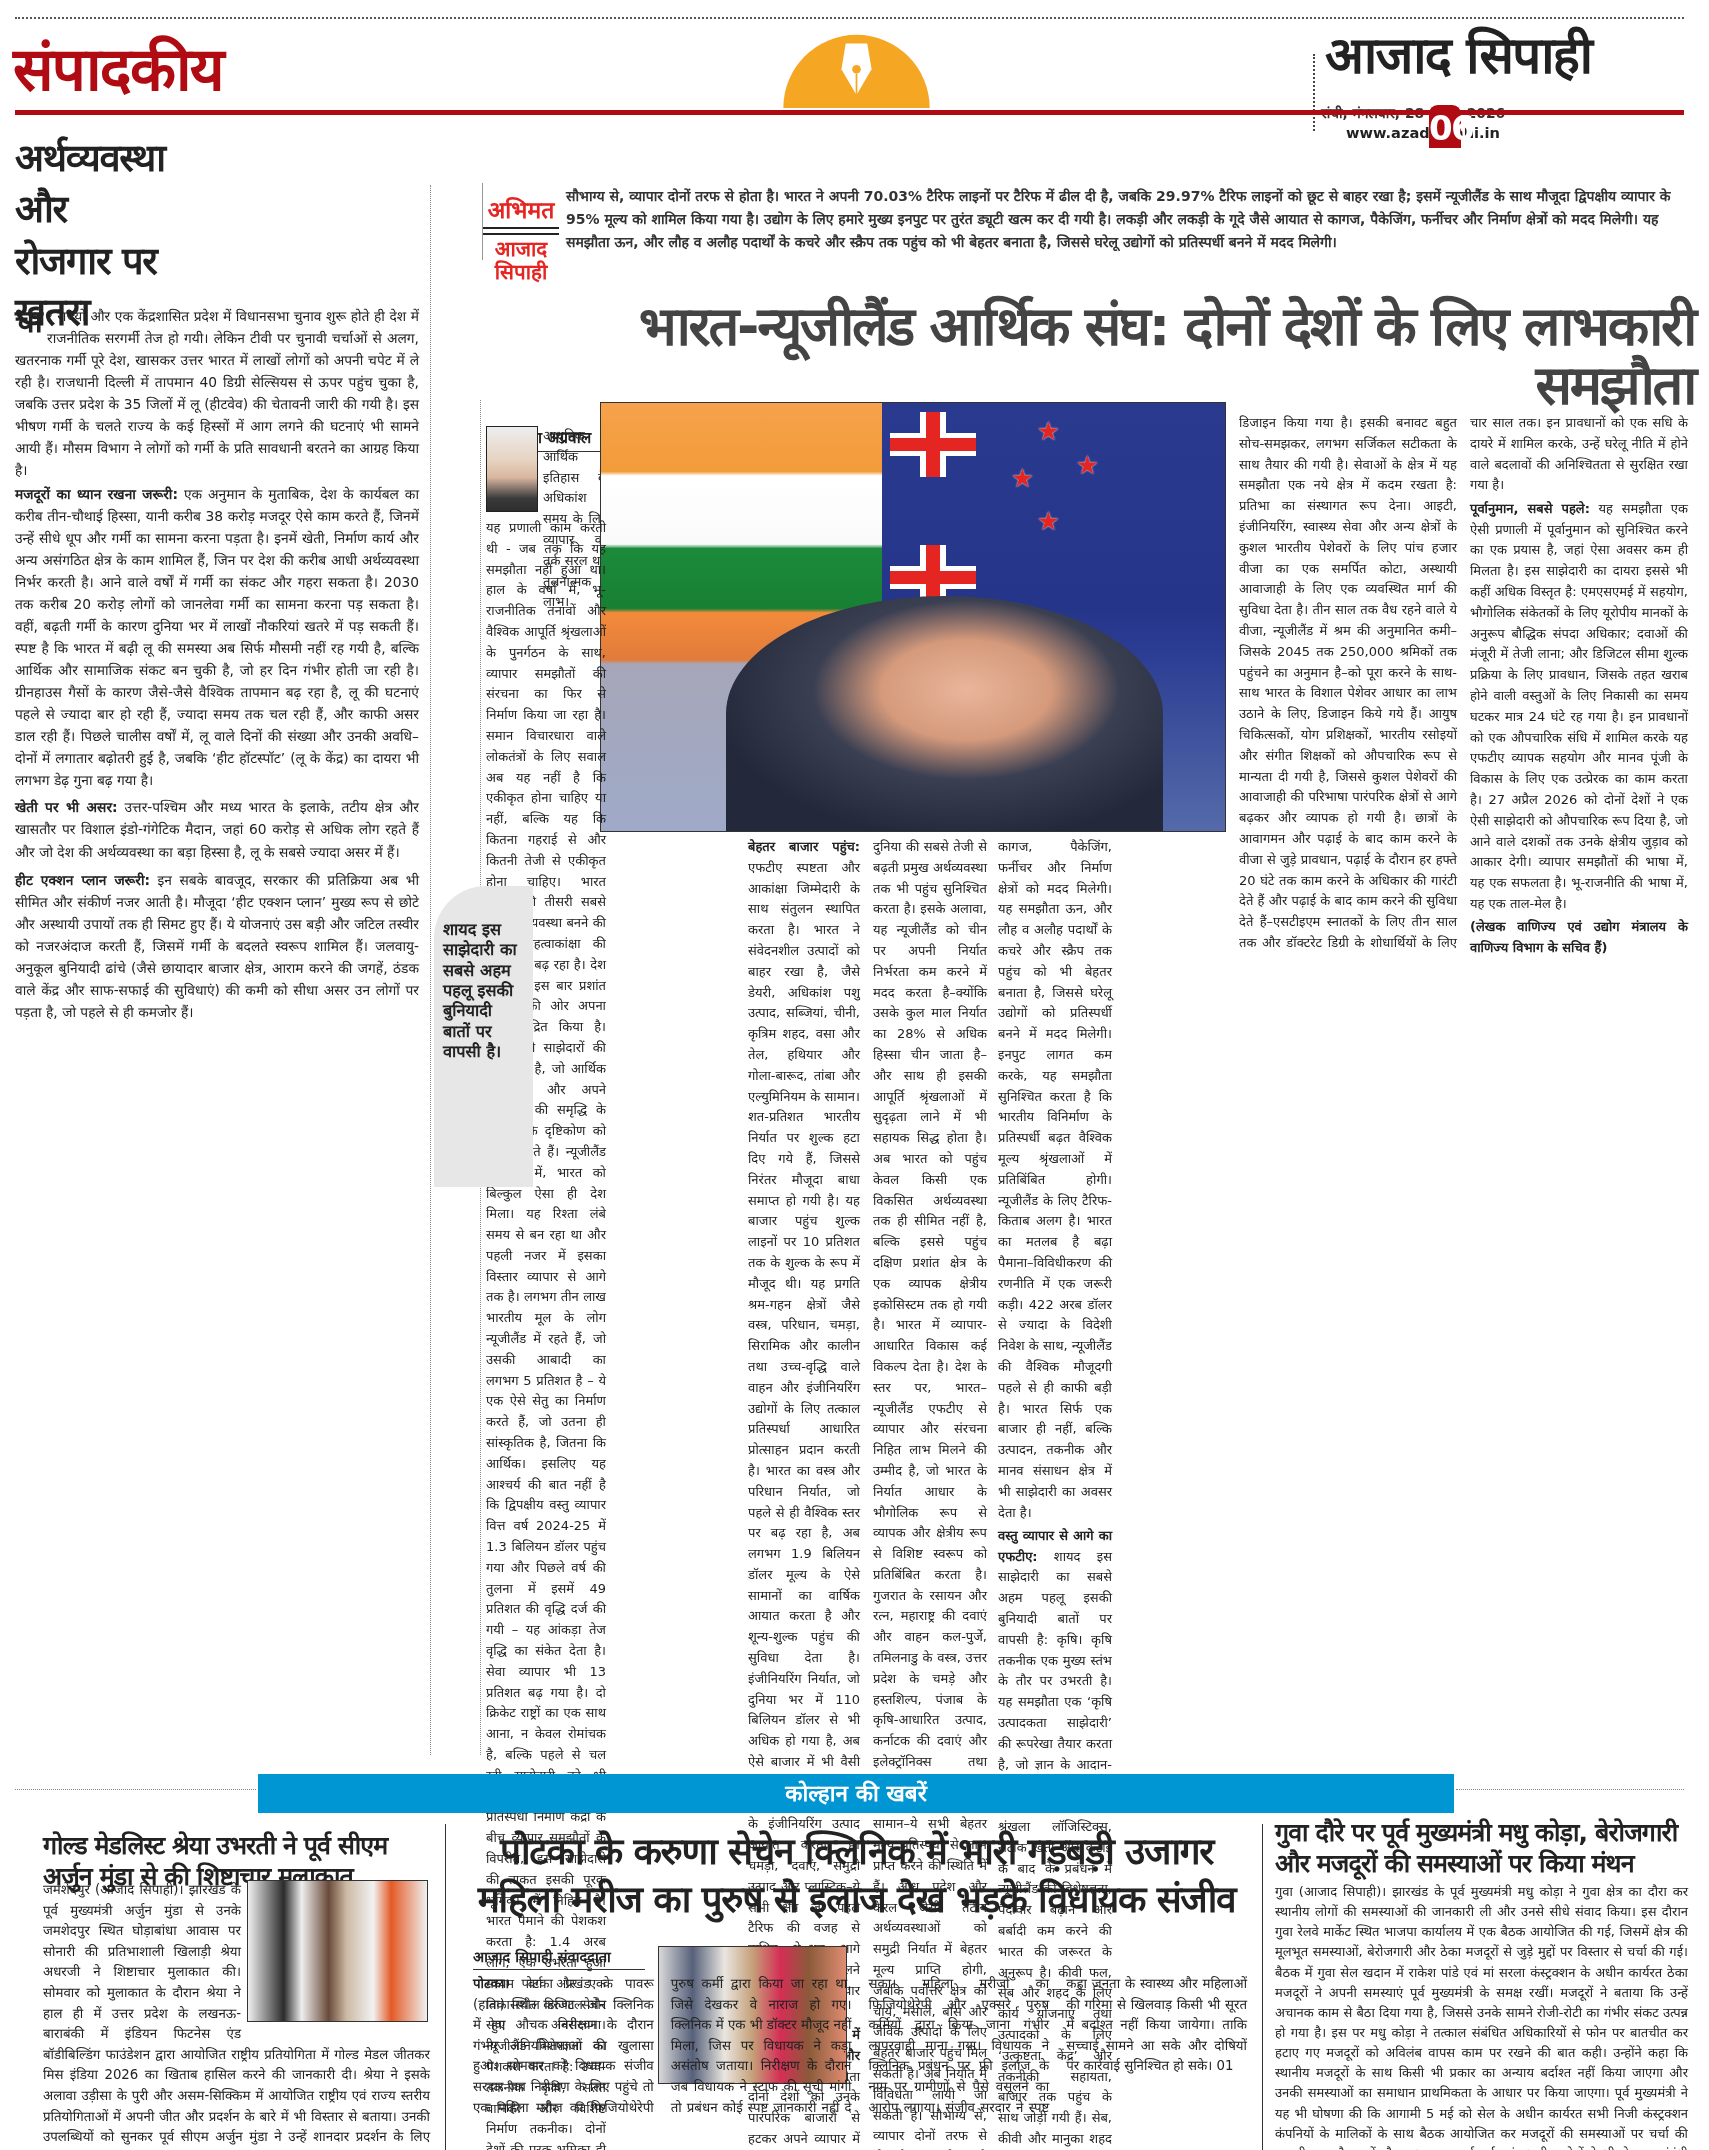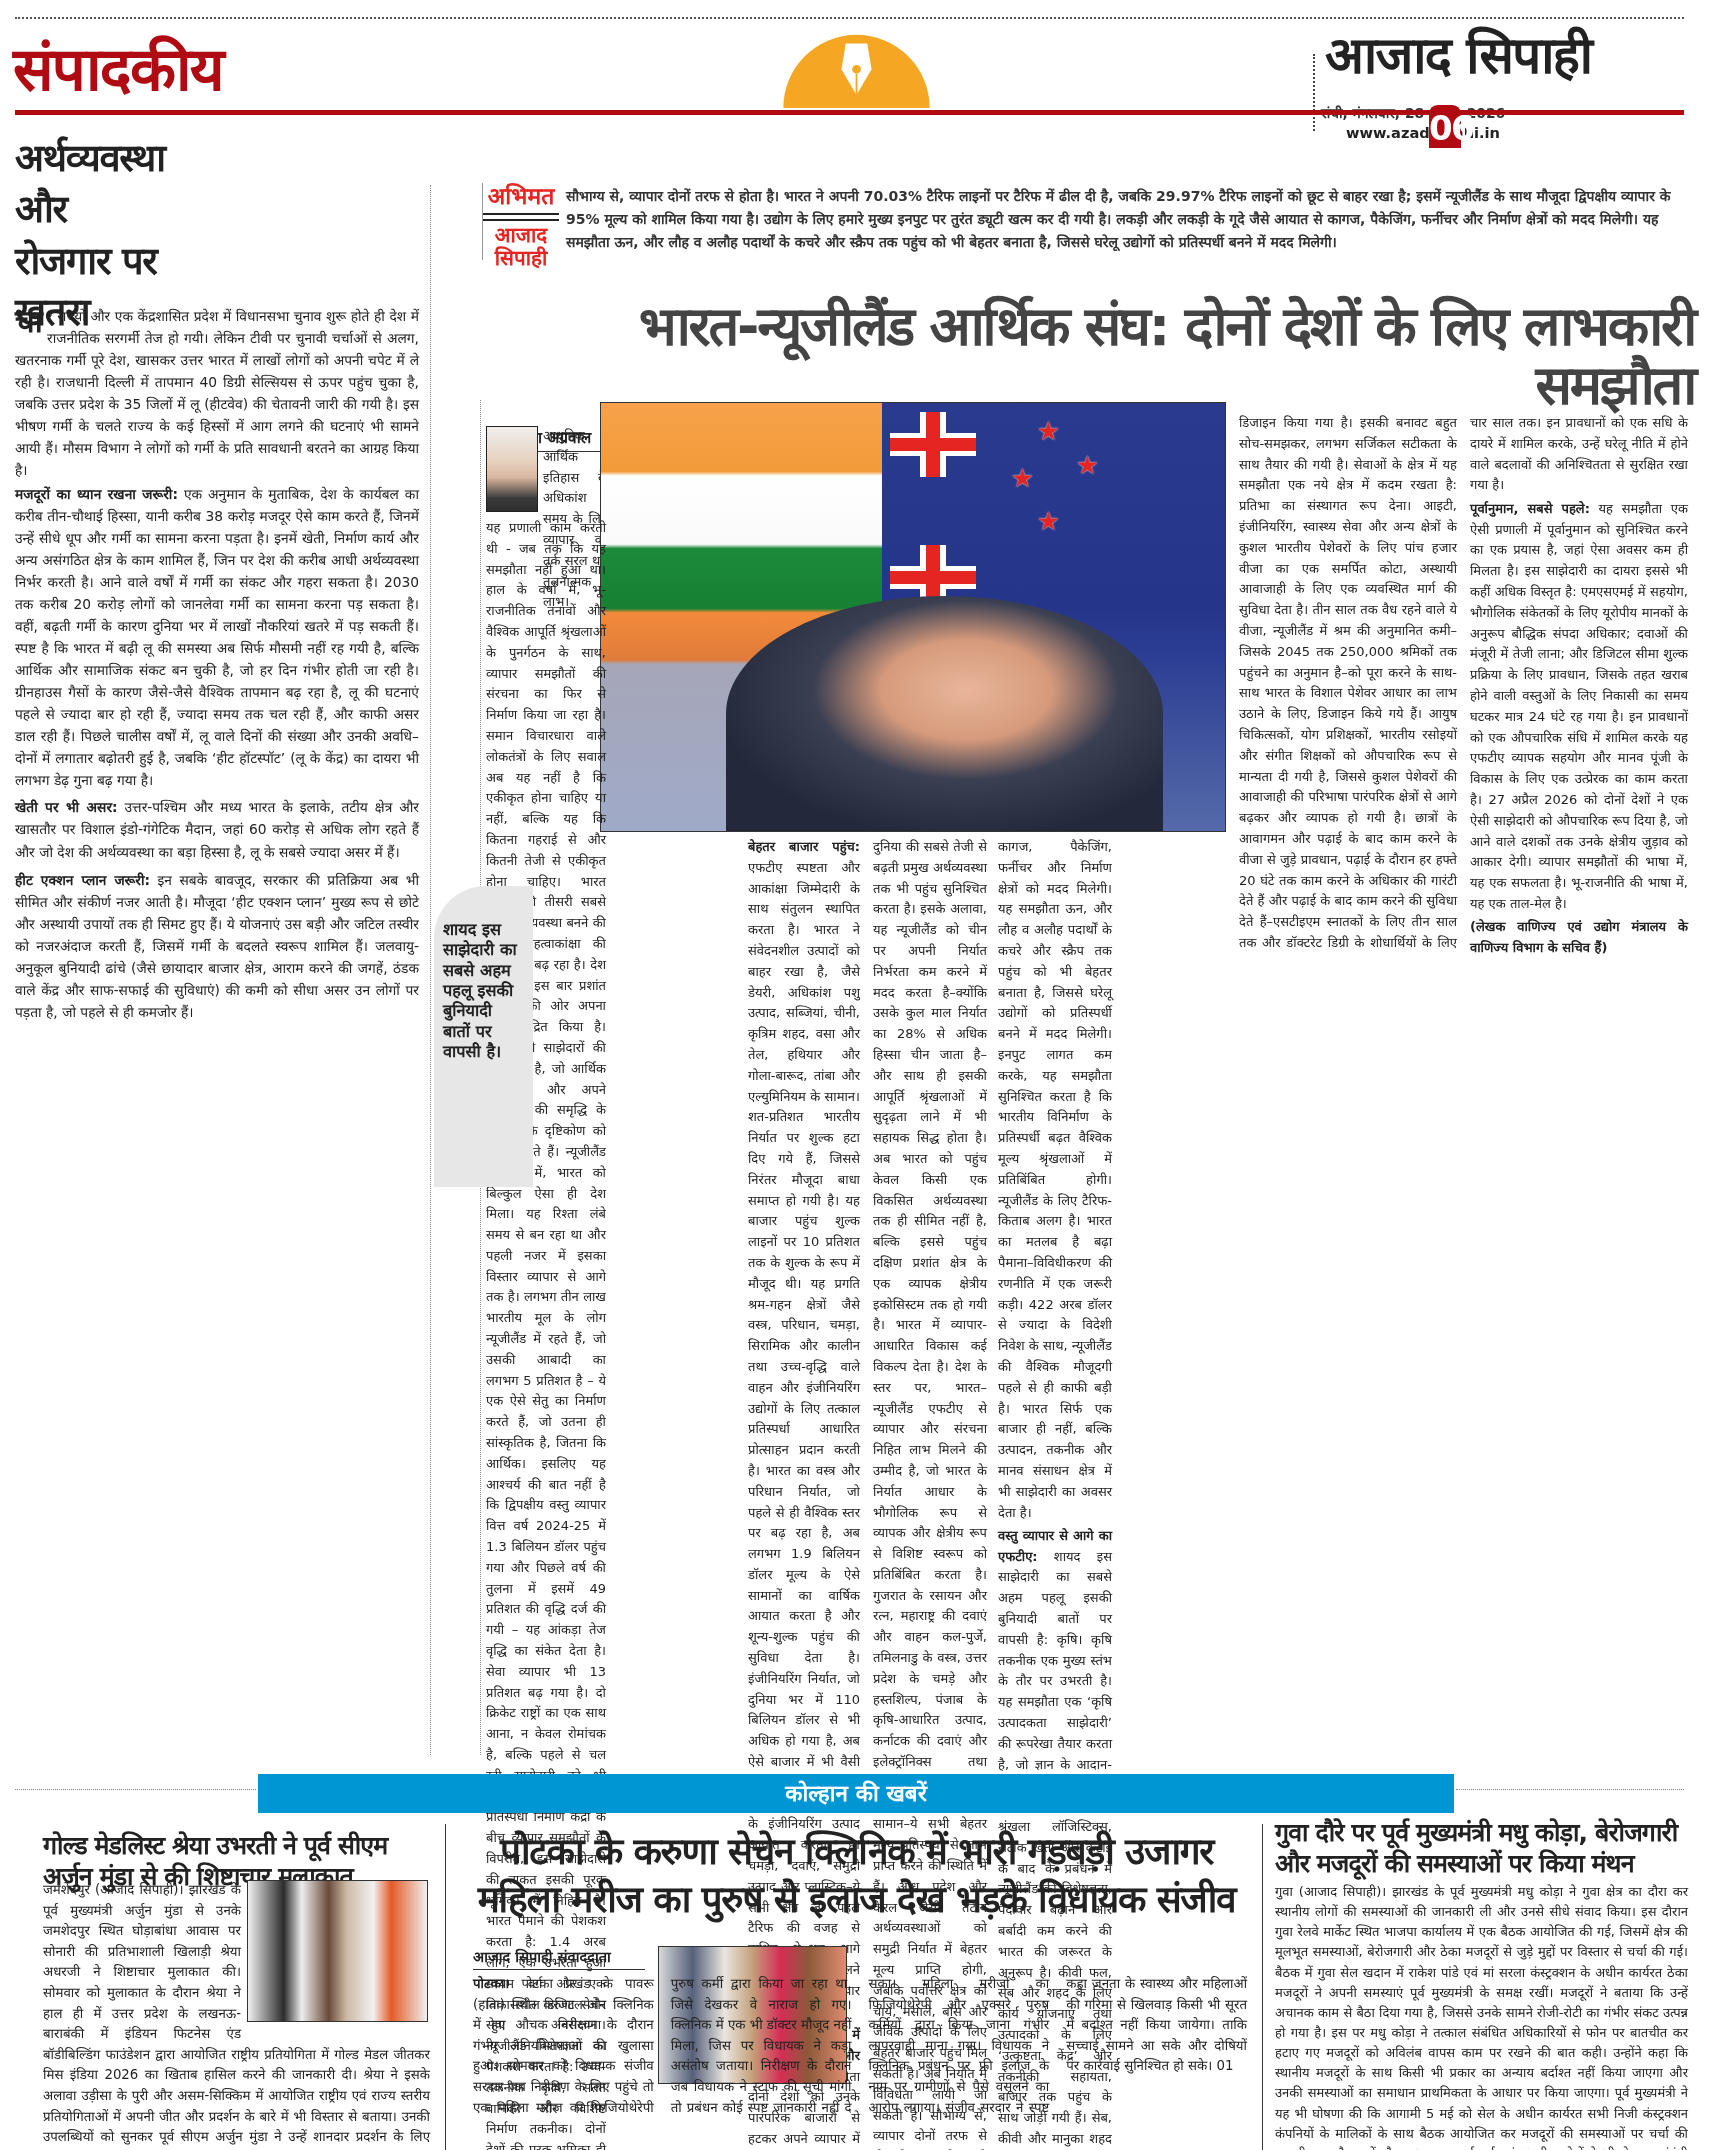--- a/index.html
+++ b/index.html
@@ -22,21 +22,21 @@
   #page-num { left: 1429px; top: 105px; width: 32px; height: 43px; border-radius: 8.6px 8.6px 0 0; background: #b00a12; color: #fff; font-size: 34px; font-weight: bold; text-align: center; line-height: 47px; letter-spacing: -1.7px; }
 
   
   #edit-title { left: 15px; top: 133px; width: 142px; font-size: 38px; font-weight: bold; line-height: 1.35; letter-spacing: -1.3px; color: #222; }
   .dropcap { float: left; font-size: 31px; font-weight: bold; line-height: 0.9; margin-right: 4.3px; margin-top: 3.4px; }
   .subhead { font-weight: bold; }
   .col-divider { border-left: 1.3px dotted #888; }
 
   
   #abhimat-box { left: 482px; top: 183px; width: 77px; height: 77px; border-left: 0.9px solid #999; text-align: center; }
-  #abhimat-label { font-size: 23px; font-weight: bold; color: #e52521; line-height: 1.2; }
+  #abhimat-label { font-size: 23px; font-weight: bold; color: #e52521; line-height: 1.2; margin-top: 14px; }
   #abhimat-rule1 { margin: 2.6px 0 4.3px 0; border-top: 2.6px solid #222; }
   #abhimat-rule2 { margin: 0 0 2.6px 0; border-top: 2.6px solid #222; }
   #abhimat-brand { font-size: 20.6px; font-weight: bold; color: #e52521; line-height: 1.1; }
   #abhimat-summary { left: 566px; top: 185px; width: 1127px; font-size: 14px; font-weight: bold; line-height: 1.65; color: #333; }
 
   #main-headline { left: 482px; top: 297px; width: 1213px; font-size: 54px; font-weight: bold; color: #444; letter-spacing: -2.2px; line-height: 1.1; text-align: right; }
 
   #byline { left: 486px; top: 404px; width: 129px; font-size: 15.5px; font-weight: bold; text-align: center; border-bottom: 1.3px solid #333; padding-bottom: 3.4px; margin-top: 22px; }
   #author-photo { left: 486px; top: 426px; width: 52px; height: 86px; border: 1.3px solid #222; background: linear-gradient(180deg,#eee 0%,#e6d2c0 40%,#d9b7a0 60%,#3a3a3a 85%,#2d2d2d 100%); }
   #hero-image { left: 600px; top: 402px; width: 626px; height: 430px; border: 1.3px solid #333; overflow: hidden; }

